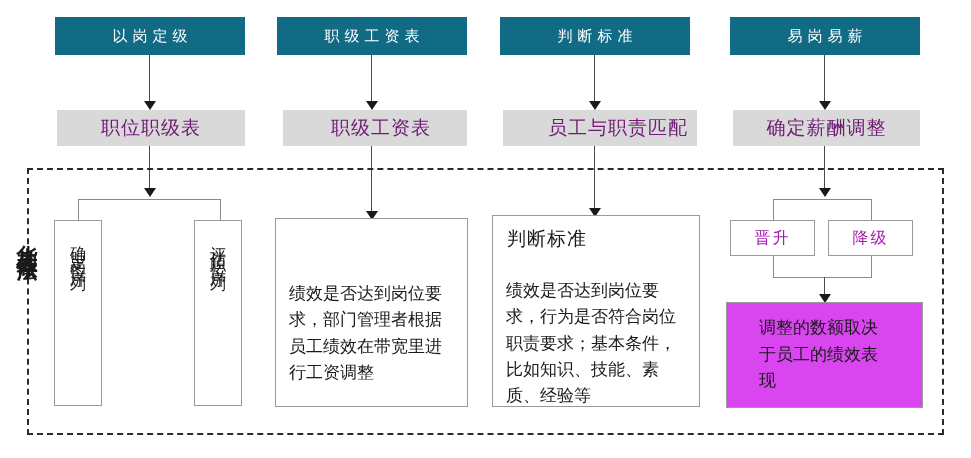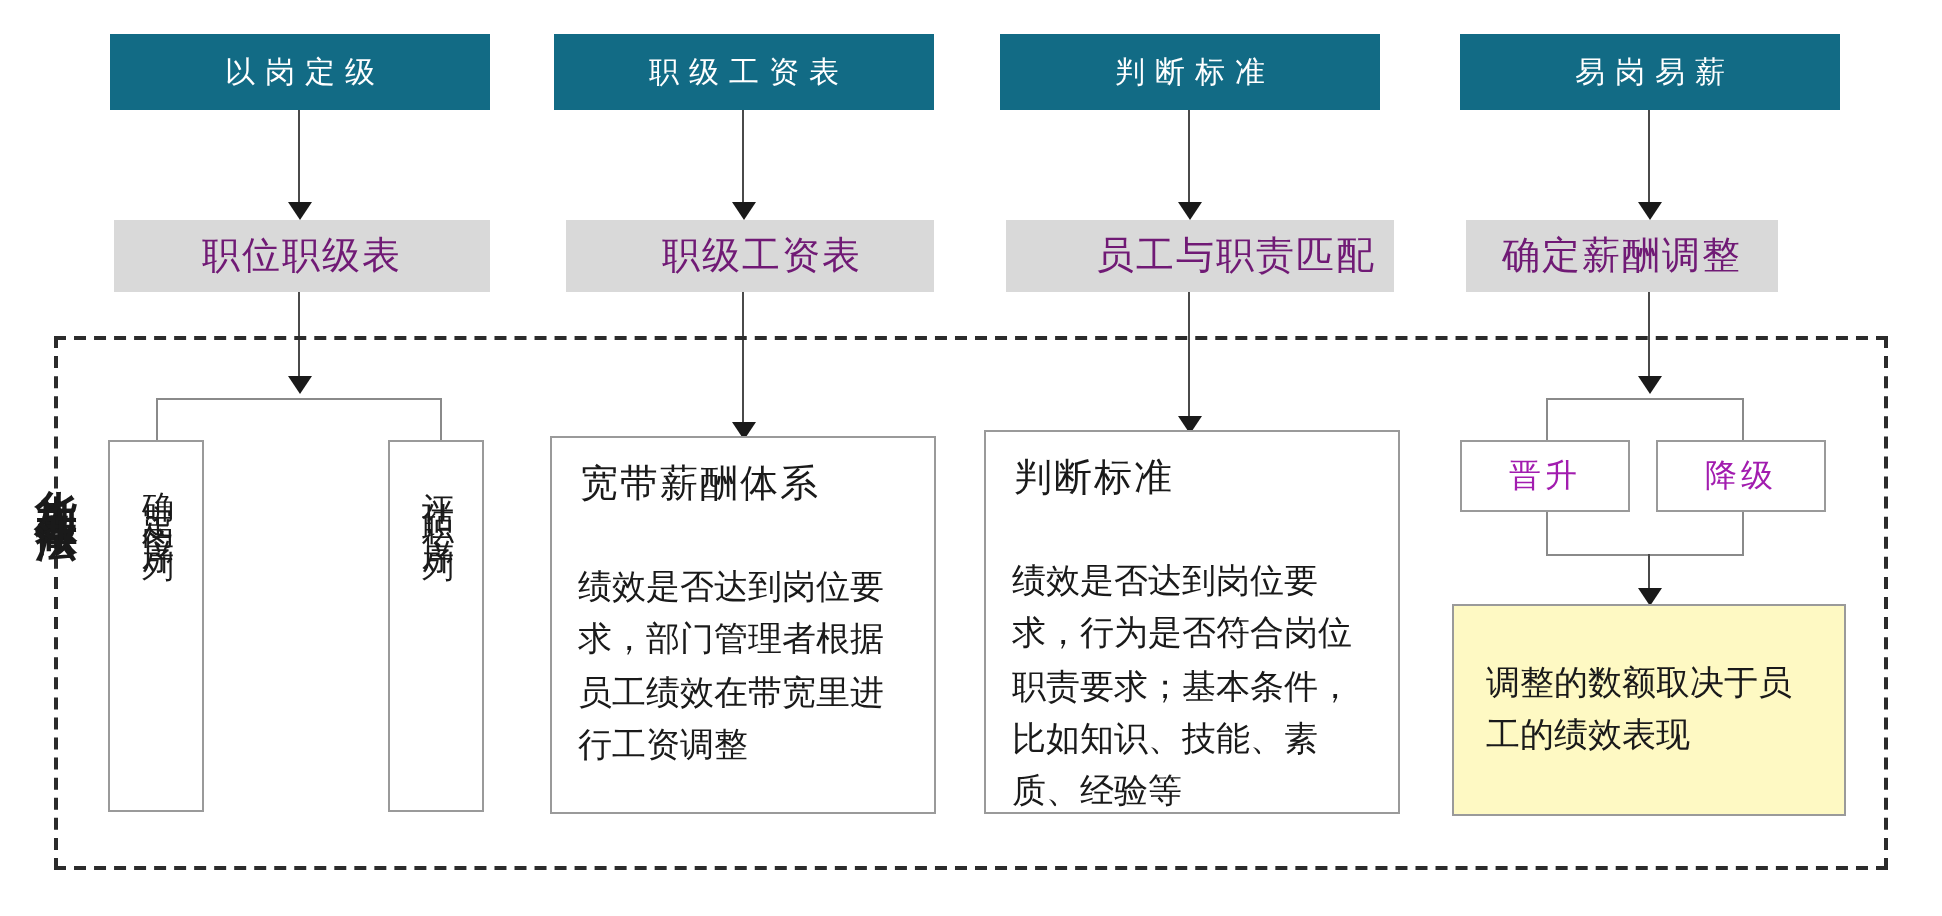--- a/index.html
+++ b/index.html
@@ -107,25 +107,25 @@
     background: #ffffff;
     border: 1px solid #9a9a9a;
     display: flex;
     align-items: center;
     justify-content: center;
     font-size: 16px;
     letter-spacing: 2px;
     color: #a21caf;
   }
   .finalbox {
-    background: #fef9c3;
-    border: 1px solid #9a9a9a;
-    display: flex;
-    align-items: center;
-    padding: 0 16px;
+    background: #d946ef;
+    border: 1px solid #9a9a9a;
+    display: flex;
+    align-items: center;
+    padding: 0 32px;
   }
 </style>
 </head>
 <body>
 
 <div id="canvas">
 
   <div class="abs hdr" style="left:55px; top:17px; width:190px;">以岗定级</div>
   <div class="abs hdr" style="left:277px; top:17px; width:190px;">职级工资表</div>
   <div class="abs hdr" style="left:500px; top:17px; width:190px;">判断标准</div>
@@ -136,21 +136,21 @@
   <div class="abs vline" style="left:371px; top:55px; height:48px;"></div>
   <div class="abs arrowhead" style="left:366px; top:101px;"></div>
   <div class="abs vline" style="left:594px; top:55px; height:48px;"></div>
   <div class="abs arrowhead" style="left:589px; top:101px;"></div>
   <div class="abs vline" style="left:824px; top:55px; height:48px;"></div>
   <div class="abs arrowhead" style="left:819px; top:101px;"></div>
 
   <div class="abs gry" style="left:57px; top:110px; width:188px;">职位职级表</div>
   <div class="abs gry" style="left:283px; top:110px; width:184px;padding-left:12px;">职级工资表</div>
   <div class="abs gry" style="left:503px; top:110px; width:194px;padding-left:36px;">员工与职责匹配</div>
-  <div class="abs gry" style="left:733px; top:110px; width:156px;">确定薪酬调整</div>
+  <div class="abs gry" style="left:733px; top:110px; width:187px;">确定薪酬调整</div>
 
   <div class="abs vline" style="left:149px; top:146px; height:45px;"></div>
   <div class="abs arrowhead" style="left:144px; top:188px;"></div>
   <div class="abs vline" style="left:371px; top:146px; height:70px;"></div>
   <div class="abs arrowhead" style="left:366px; top:211px;"></div>
   <div class="abs vline" style="left:594px; top:146px; height:68px;"></div>
   <div class="abs arrowhead" style="left:589px; top:208px;"></div>
   <div class="abs vline" style="left:824px; top:146px; height:45px;"></div>
   <div class="abs arrowhead" style="left:819px; top:188px;"></div>
 
@@ -163,21 +163,20 @@
   <div class="abs vline-gray" style="left:220px; top:199px; height:22px;"></div>
 
   <div class="abs vbox" style="left:54px; top:220px; width:48px; height:186px;">
     <span class="vtext">确定岗位序列</span>
   </div>
   <div class="abs vbox" style="left:194px; top:220px; width:48px; height:186px;">
     <span class="vtext">评估职位序列</span>
   </div>
 
   <div class="abs wbox" style="left:275px; top:218px; width:193px; height:189px;">
-    <div class="abs card-title" style="left:14px; top:10px;">宽带薪酬体系</div>
     <div class="abs card-body" style="left:13px; top:62px; width:167px;">绩效是否达到岗位要求，部门管理者根据员工绩效在带宽里进行工资调整</div>
   </div>
 
   <div class="abs wbox" style="left:492px; top:215px; width:208px; height:192px;">
     <div class="abs card-title" style="left:14px; top:10px;">判断标准</div>
     <div class="abs card-body" style="left:13px; top:62px; width:182px;">绩效是否达到岗位要求，行为是否符合岗位职责要求；基本条件，比如知识、技能、素质、经验等</div>
   </div>
 
   <div class="abs hline" style="left:773px; top:199px; width:99px;"></div>
   <div class="abs vline-gray" style="left:773px; top:199px; height:22px;"></div>

